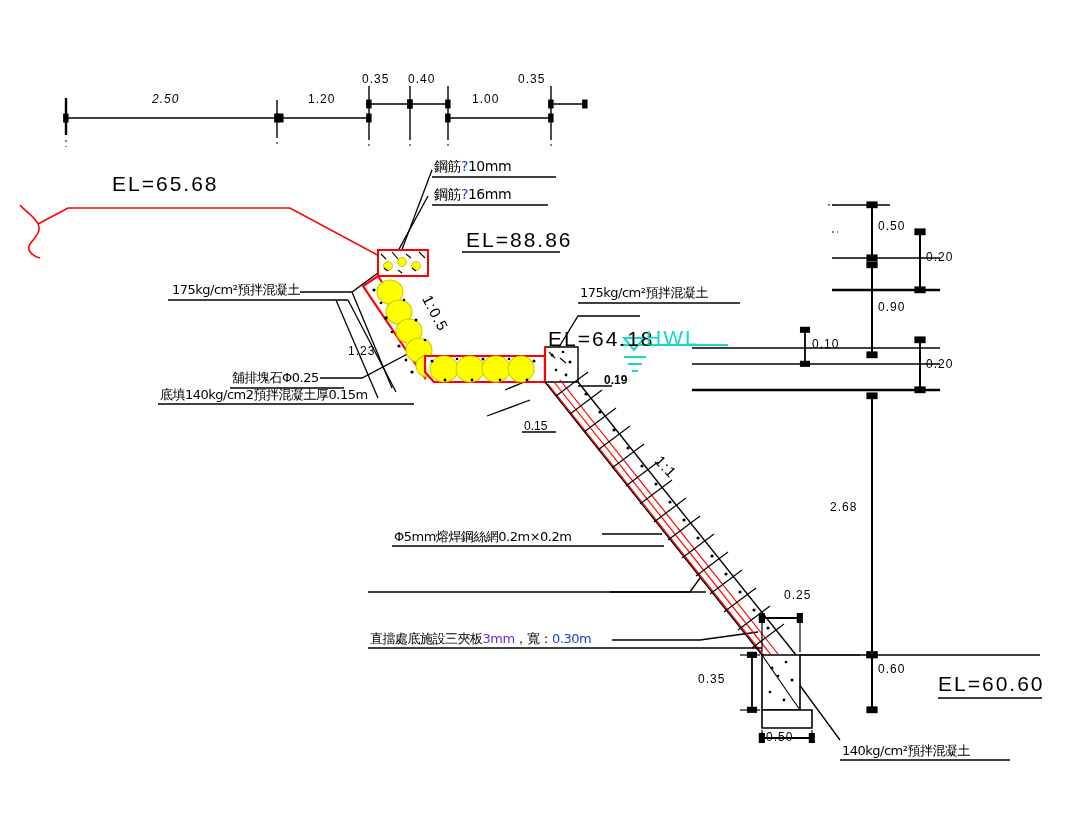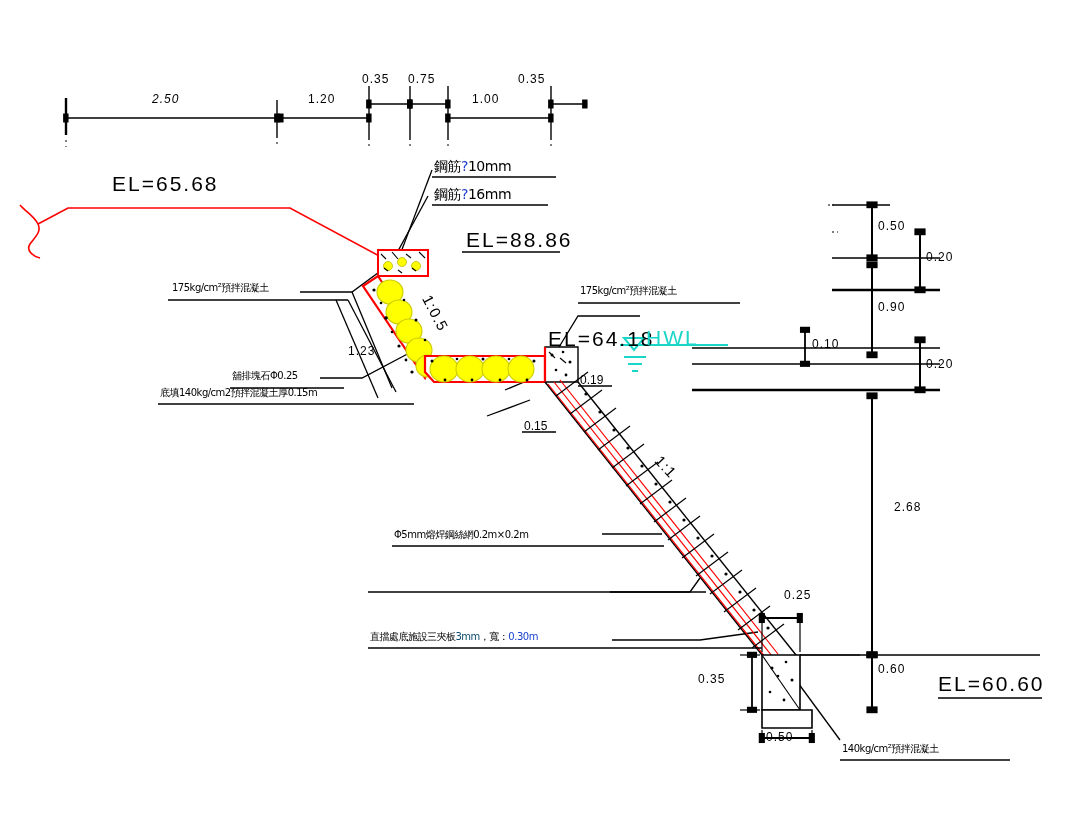--- a/index.html
+++ b/index.html
@@ -4,27 +4,27 @@
 <style>
   html,body{margin:0;padding:0;background:#ffffff;}
   body{width:1080px;height:821px;overflow:hidden;
        font-family:"Liberation Sans","DejaVu Sans",sans-serif;}
   #stage{position:relative;width:1080px;height:821px;background:#fff;}
   svg{position:absolute;left:0;top:0;}
   .lbl{position:absolute;white-space:nowrap;color:#000;font-family:"Liberation Sans",sans-serif;}
   .dim{font-size:12px;letter-spacing:1px;}
   .dimsm{font-size:12px;letter-spacing:0px;}
   .el{font-size:21px;letter-spacing:2px;}
-  .cjk{font-size:10px;font-family:"DejaVu Sans",sans-serif;letter-spacing:-0.5px;}
+  .cjk{font-size:13px;font-family:"DejaVu Sans",sans-serif;letter-spacing:-0.5px;}
   .hwl{color:#19d6c8;font-size:21px;letter-spacing:2px;}
   .qmark{color:#1a3fd0;}
   .rot1{transform:rotate(62deg);transform-origin:left top;}
   .rot2{transform:rotate(47deg);transform-origin:left top;}
   .blue{color:#1a3fd0;}
-  .cyanx{color:#0c4a6e;}
+  .cyanx{color:#6d28d9;}
 </style>
 </head>
 <body>
 
 <div id="stage">
 
 <svg width="1080" height="821">
   <defs>
     <marker id="tick" markerWidth="10" markerHeight="10" refX="5" refY="5" orient="auto">
       <rect x="3.2" y="2.2" width="3.4" height="5.6" fill="#000"></rect>
@@ -273,21 +273,21 @@
     <line x1="840" y1="760" x2="1010" y2="760"></line>
     <line x1="578" y1="386" x2="612" y2="386"></line>
     <line x1="522" y1="432" x2="556" y2="432"></line>
     <line x1="938" y1="698" x2="1042" y2="698"></line>
   </g>
 </svg>
 
 <div class="lbl dim" style="left:152px;top:92px;font-style:italic;">2.50</div>
 <div class="lbl dim" style="left:308px;top:92px;">1.20</div>
 <div class="lbl dim" style="left:362px;top:72px;">0.35</div>
-<div class="lbl dim" style="left:408px;top:72px;">0.75</div>
+<div class="lbl dim" style="left:408px;top:72px;">0.40</div>
 <div class="lbl dim" style="left:472px;top:92px;">1.00</div>
 <div class="lbl dim" style="left:518px;top:72px;">0.35</div>
 
 <div class="lbl el" style="left:112px;top:172px;">EL=65.68</div>
 <div class="lbl el" style="left:466px;top:228px;">EL=88.86</div>
 <div class="lbl el" style="left:548px;top:327px;">EL=64.18</div>
 <div class="lbl hwl" style="left:646px;top:326px;">HWL</div>
 <div class="lbl el" style="left:938px;top:672px;">EL=60.60</div>
 
 <div class="lbl cjk" style="left:434px;top:158px;font-size:14px;">
@@ -301,28 +301,28 @@
 <div class="lbl cjk" style="left:580px;top:284px;">175kg/cm²預拌混凝土</div>
 <div class="lbl cjk" style="left:232px;top:369px;">舖排塊石Φ0.25</div>
 <div class="lbl cjk" style="left:160px;top:386px;">底填140kg/cm2預拌混凝土厚0.15m</div>
 <div class="lbl cjk" style="left:394px;top:528px;">Φ5mm熔焊鋼絲網0.2m×0.2m</div>
 <div class="lbl cjk" style="left:370px;top:630px;">直擋處底施設三夾板<span class="cyanx">3mm</span>，寬：<span class="blue">0.30m</span></div>
 <div class="lbl cjk" style="left:842px;top:742px;">140kg/cm²預拌混凝土</div>
 
 <div class="lbl dim rot1" style="left:434px;top:292px;font-size:15px;">1:0.5</div>
 <div class="lbl dim rot2" style="left:664px;top:452px;font-size:15px;">1:1</div>
 <div class="lbl dim" style="left:348px;top:344px;">1.23</div>
-<div class="lbl dimsm" style="left:580px;top:373px;font-weight:normal;">0.19</div>
+<div class="lbl dimsm" style="left:604px;top:373px;font-weight:bold;">0.19</div>
 <div class="lbl dimsm" style="left:524px;top:419px;font-weight:normal;">0.15</div>
 
 <div class="lbl dim" style="left:878px;top:219px;">0.50</div>
 <div class="lbl dim" style="left:926px;top:250px;">0.20</div>
 <div class="lbl dim" style="left:878px;top:300px;">0.90</div>
 <div class="lbl dim" style="left:812px;top:337px;">0.10</div>
 <div class="lbl dim" style="left:926px;top:357px;">0.20</div>
-<div class="lbl dim" style="left:894px;top:500px;">2.68</div>
+<div class="lbl dim" style="left:830px;top:500px;">2.68</div>
 <div class="lbl dim" style="left:878px;top:662px;">0.60</div>
 
 <div class="lbl dim" style="left:784px;top:588px;">0.25</div>
 <div class="lbl dim" style="left:698px;top:672px;">0.35</div>
 <div class="lbl dim" style="left:766px;top:730px;">0.50</div>
 
 </div>
 
 </body></html>

